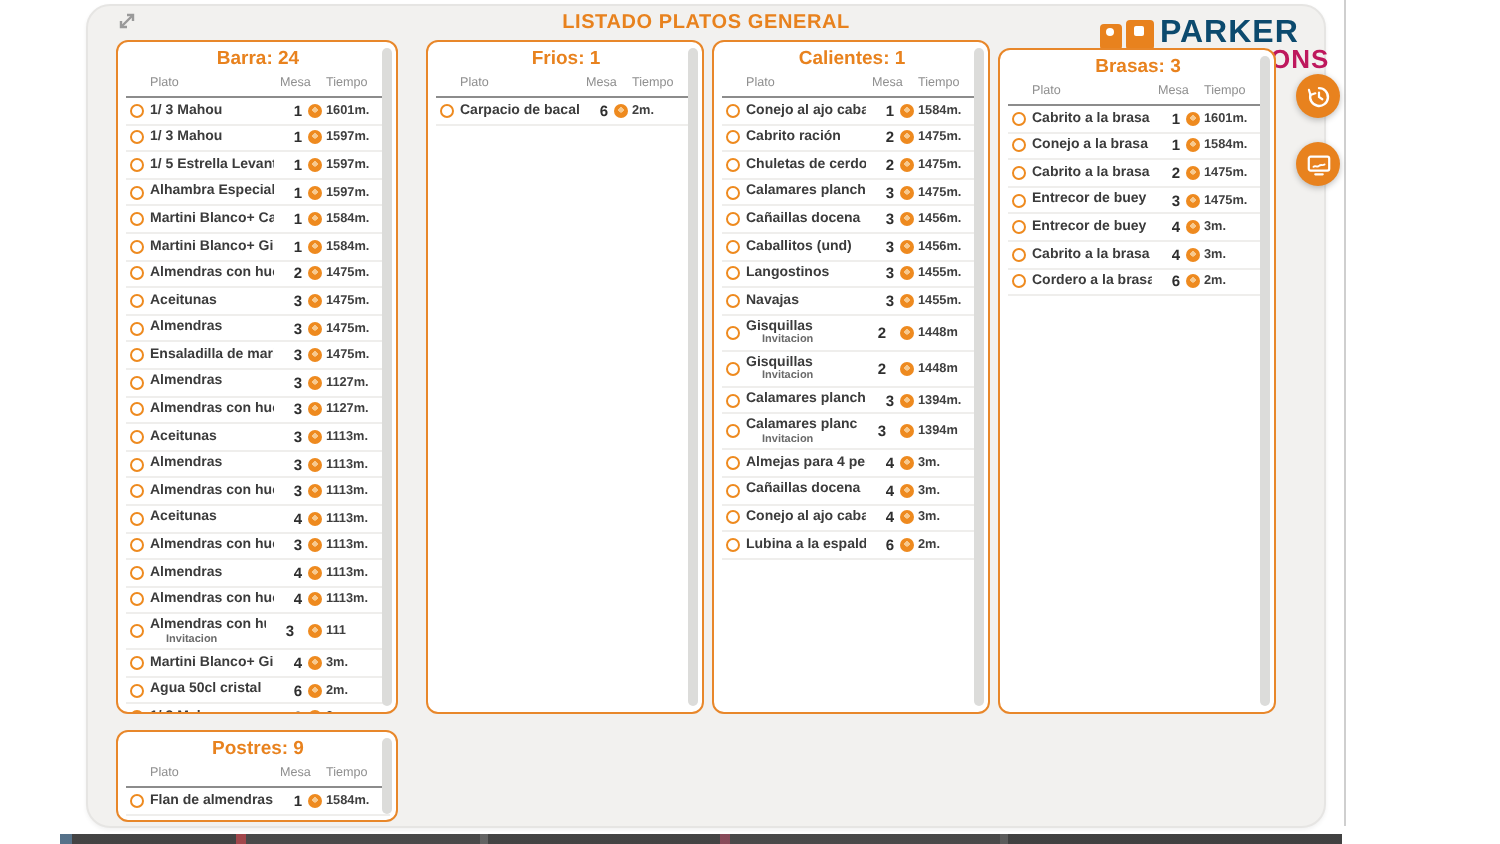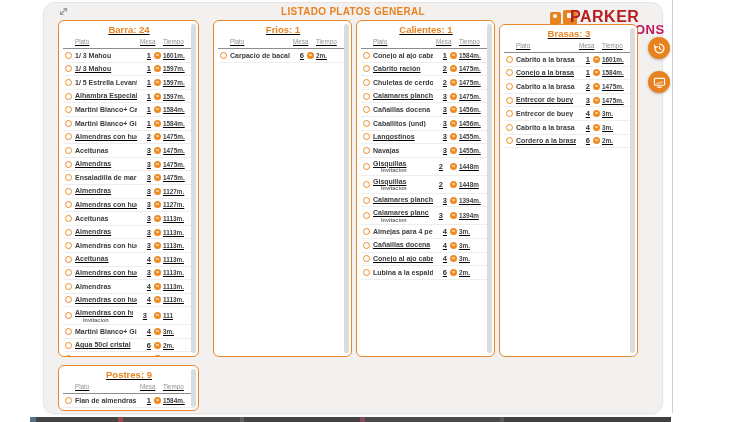--- a/index.html
+++ b/index.html
@@ -19,26 +19,26 @@
     position:absolute;left:0;top:3px;width:100%;text-align:center;
     font-size:10px;font-weight:bold;color:#e8821e;letter-spacing:.3px;z-index:1;
   }
   
   .brand{position:absolute;left:505px;top:4px;z-index:1;width:113px;height:30px;}
   .brand-icon{position:absolute;left:1px;top:3px;width:28px;height:15px;}
   .brand-icon .b1{position:absolute;left:0;top:2px;width:11px;height:13px;background:#e8821e;border-radius:2px;}
   .brand-icon .b1:before{content:"";position:absolute;left:3px;top:2px;width:4px;height:4px;border-radius:50%;background:#fff;}
   .brand-icon .b2{position:absolute;left:13px;top:0;width:14px;height:15px;background:#e8821e;border-radius:2px;}
   .brand-icon .b2:before{content:"";position:absolute;left:4px;top:3px;width:5px;height:5px;background:#fff;border-radius:1px;}
-  .brand-name{position:absolute;left:21px;top:1px;font-size:16px;font-weight:800;color:#b91c1c;letter-spacing:.5px;}
+  .brand-name{position:absolute;left:31px;top:1px;font-size:16px;font-weight:800;color:#0c4a6e;letter-spacing:.5px;}
   .brand-sub{position:absolute;left:86px;top:15px;font-size:13px;font-weight:800;color:#be185d;letter-spacing:.5px;}
   
   .panel{
     position:absolute;background:#fff;border:1.5px solid #e8872a;border-radius:6px;
-    overflow:hidden;z-index:2;padding:1px 3px 16px 4px;box-sizing:border-box;text-decoration:underline;
+    overflow:hidden;z-index:2;padding:1px 3px 16px 4px;box-sizing:border-box;
   }
   .panel-barra{left:14px;top:17px;width:141px;height:337px;}
   .panel-frios{left:169px;top:17px;width:139px;height:337px;}
   .panel-calientes{left:312px;top:17px;width:139px;height:337px;}
   .panel-brasas{left:455px;top:21px;width:139px;height:333px;}
   .panel-postres{left:14px;top:362px;width:141px;height:46px;}
   .panel-title{font-size:9.5px;font-weight:bold;color:#e8821e;text-align:center;padding:2px 0 3px 0;}
   .cols{display:flex;align-items:center;font-size:6.3px;color:#8f8f8f;
         border-bottom:1px solid #8c8c8c;padding:0 2px 3px 2px;}
   .cols .plato-h{flex:1;padding-left:10px;}

